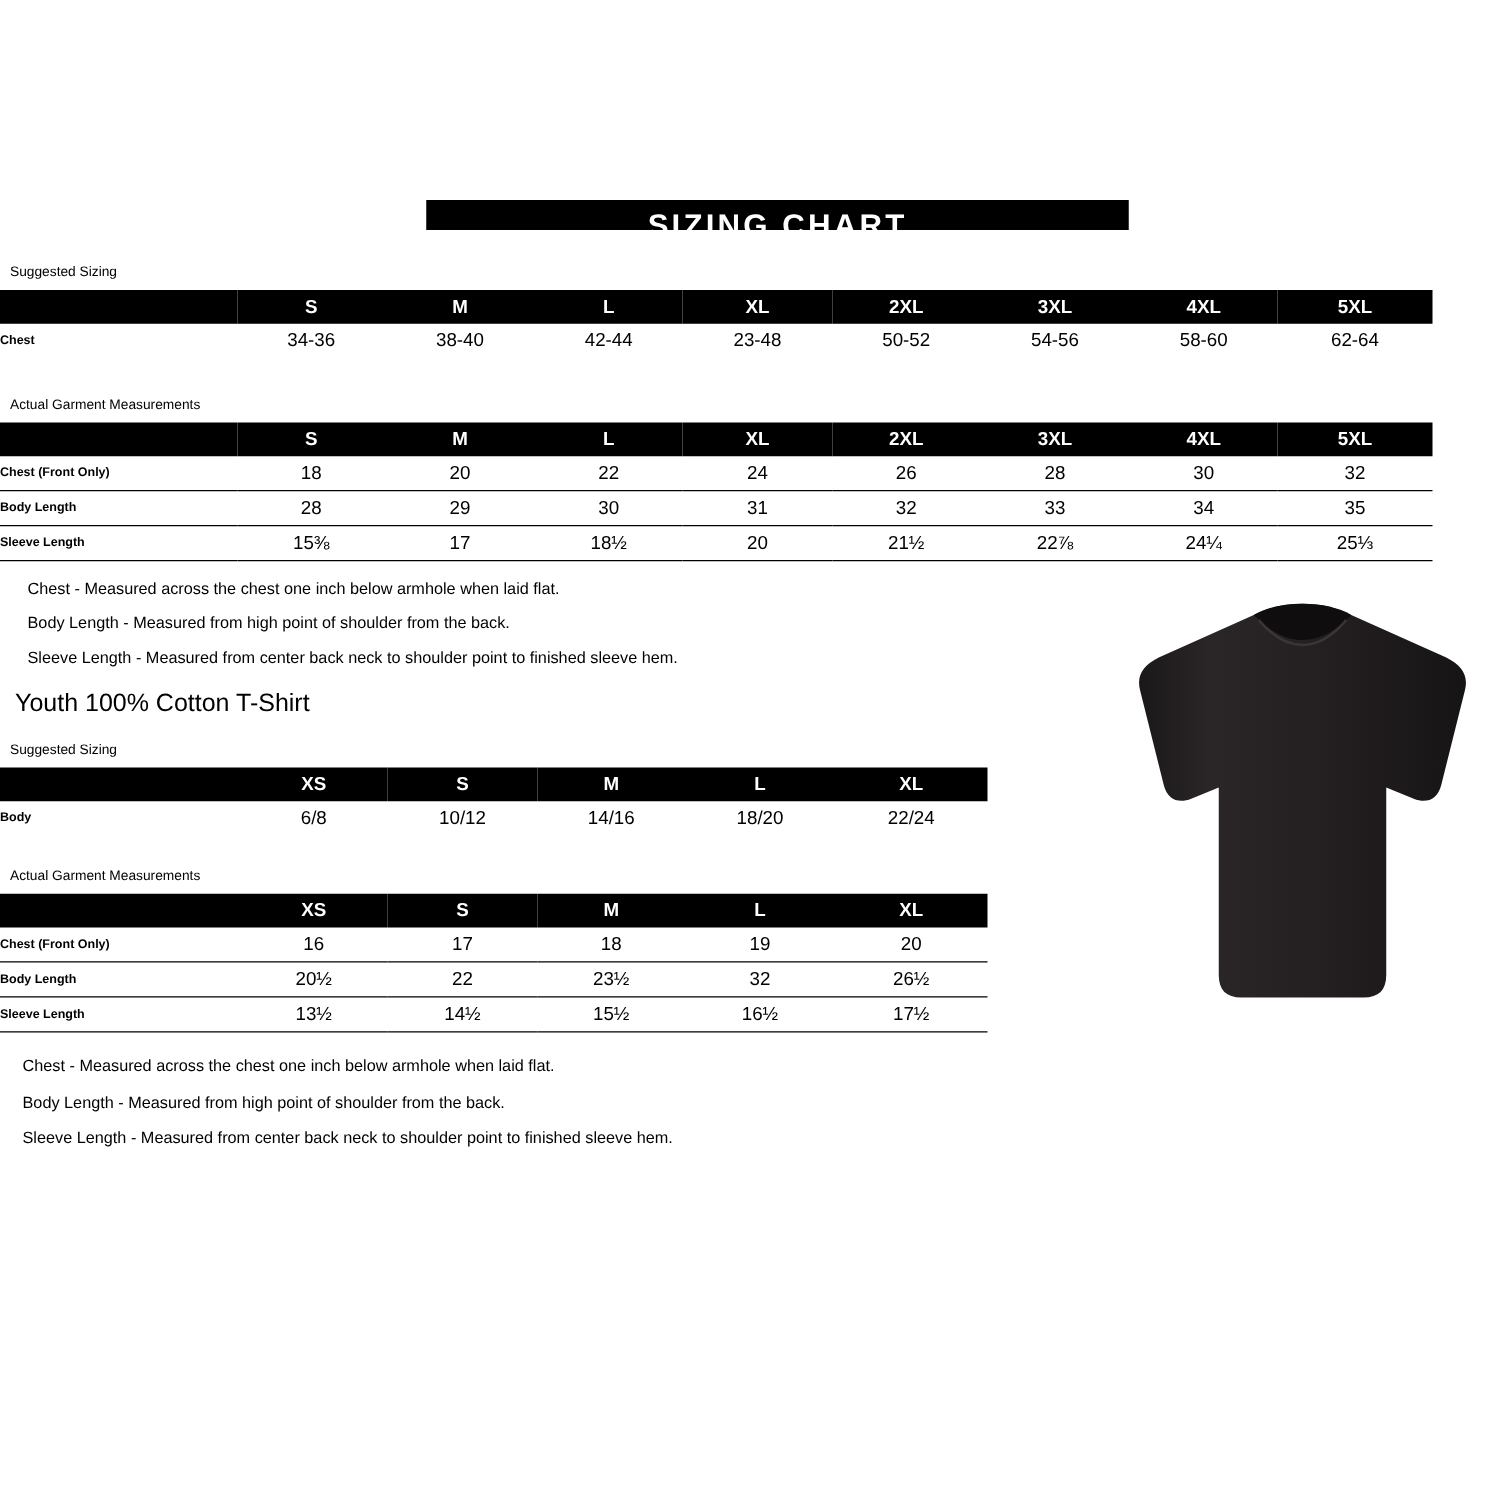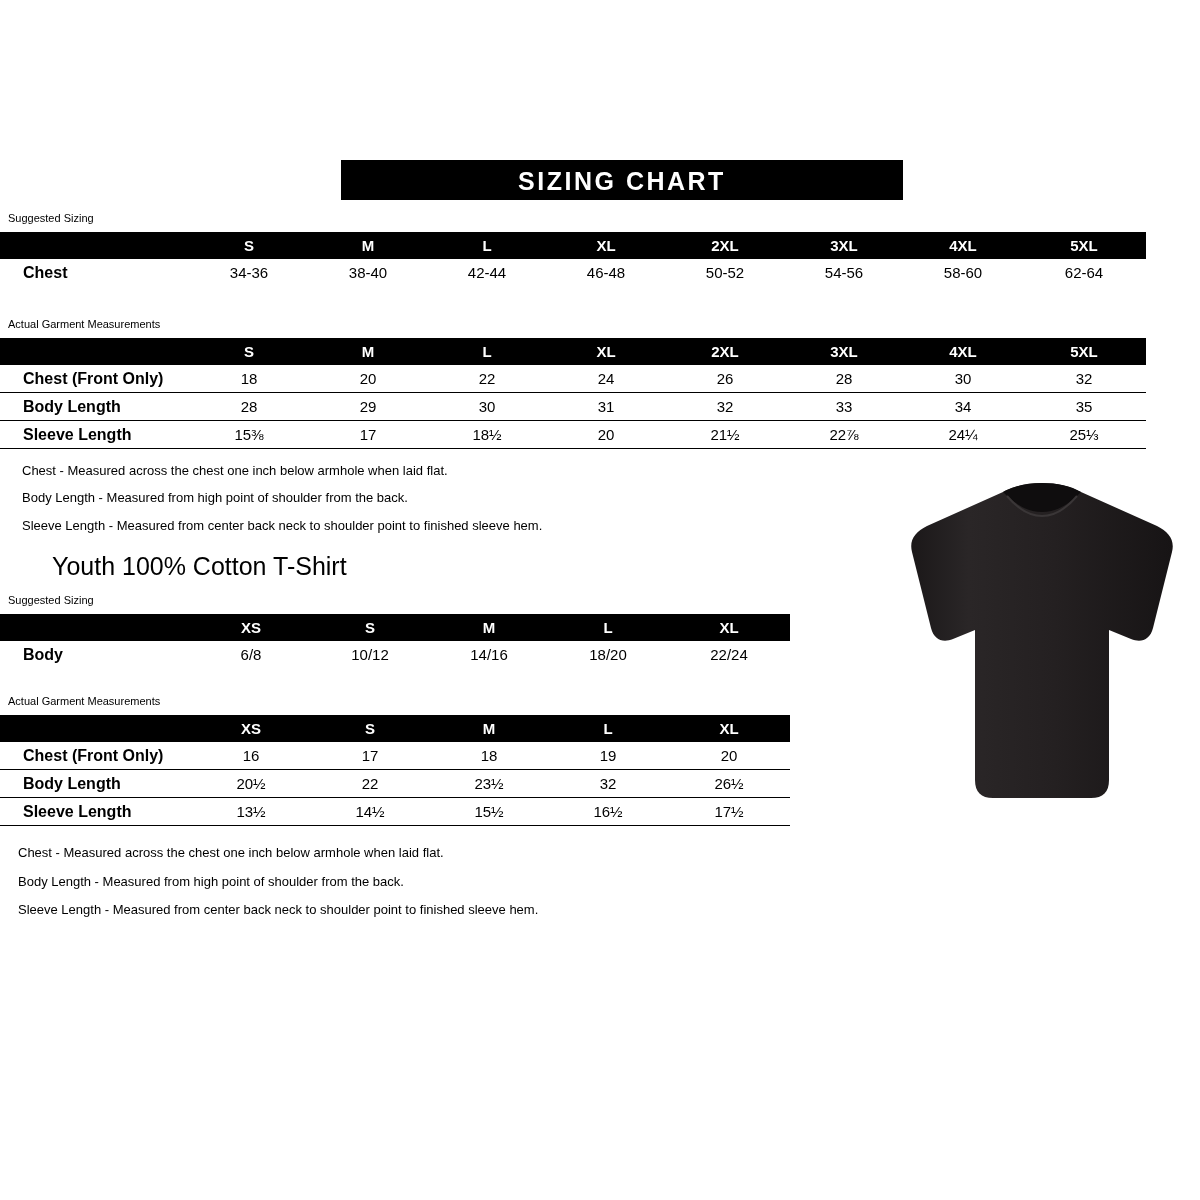--- a/index.html
+++ b/index.html
@@ -31,21 +31,21 @@
     font-size: 25px;
     font-weight: 400;
     letter-spacing: 0.2px;
     white-space: nowrap;
   }
   .sizing-chart-banner {
     position: absolute;
     left: 341px;
     top: 160px;
     width: 562px;
-    height: 40px;
+    height: 24px;
     background: #000000;
   }
   .sizing-chart-banner span {
     position: absolute;
     left: 0;
     right: 0;
     top: 7px;
     text-align: center;
     color: #ffffff;
     font-size: 25px;
@@ -81,44 +81,43 @@
     color: #ffffff;
     font-weight: bold;
     font-size: 15px;
   }
   table.sz thead th.lead {
     text-align: left;
     padding-left: 6px;
   }
   table.sz tbody td.lead {
     text-align: left;
-    padding-left: 23px;
+    padding-left: 0;
     font-weight: bold;
-    font-size: 16px;
+    font-size: 10px;
     margin-left: 36px;
   }
   table.sz tbody tr.ruled td {
     border-bottom: 1.5px solid #000000;
   }
 
   
   .note {
     position: absolute;
     font-size: 13px;
     white-space: nowrap;
   }
 
   .youth-title {
     position: absolute;
     left: 12px;
     top: 552px;
-    font-size: 25px;
+    font-size: 20px;
     font-weight: 400;
     white-space: nowrap;
-    margin-left: 40px;
   }
 
   
   .shirt-wrap {
     position: absolute;
     left: 895px;
     top: 480px;
     width: 295px;
     height: 330px;
   }
@@ -159,21 +158,21 @@
         <th>4XL</th>
         <th>5XL</th>
       </tr>
     </thead>
     <tbody>
       <tr>
         <td class="lead">Chest</td>
         <td>34-36</td>
         <td>38-40</td>
         <td>42-44</td>
-        <td>46-48</td>
+        <td>23-48</td>
         <td>50-52</td>
         <td>54-56</td>
         <td>58-60</td>
         <td>62-64</td>
       </tr>
     </tbody>
   </table>
 
   <div class="sub-label" style="left:8px; top:318px;">Actual Garment Measurements</div>
 

